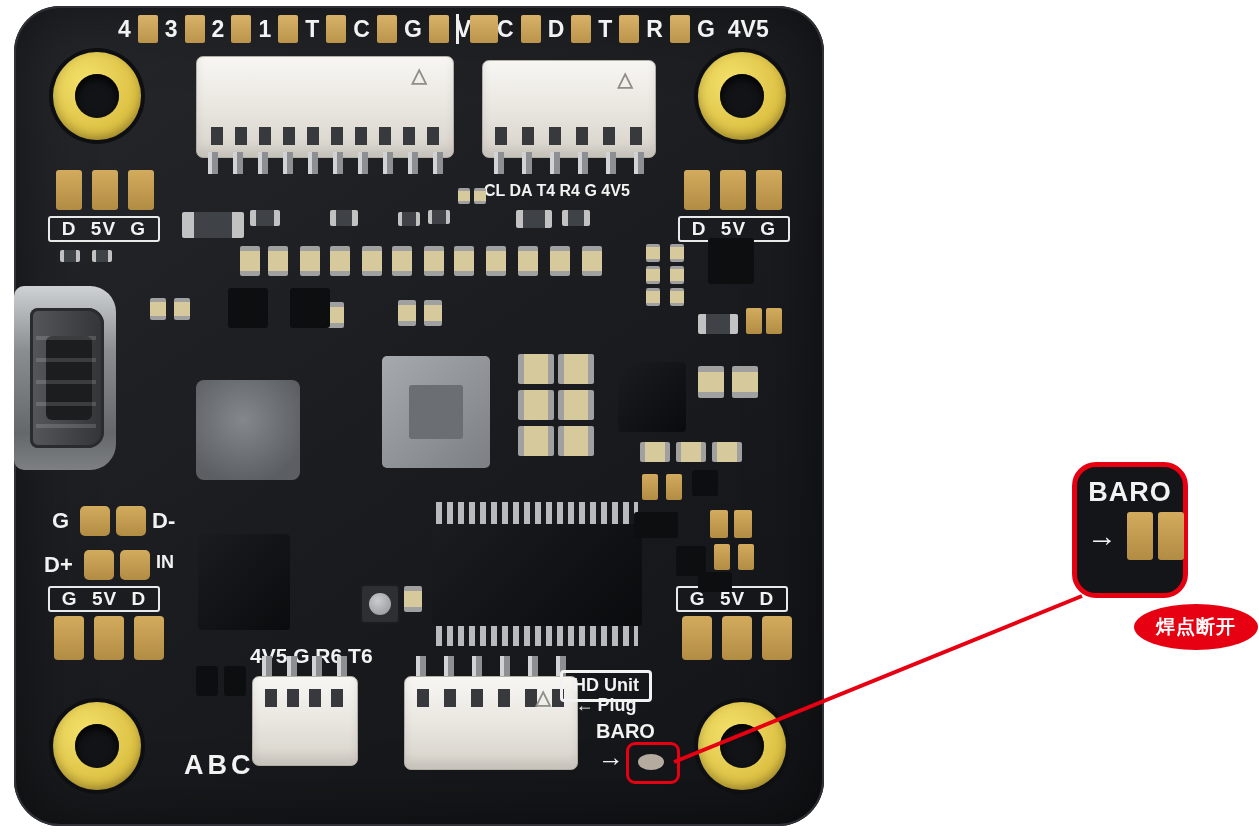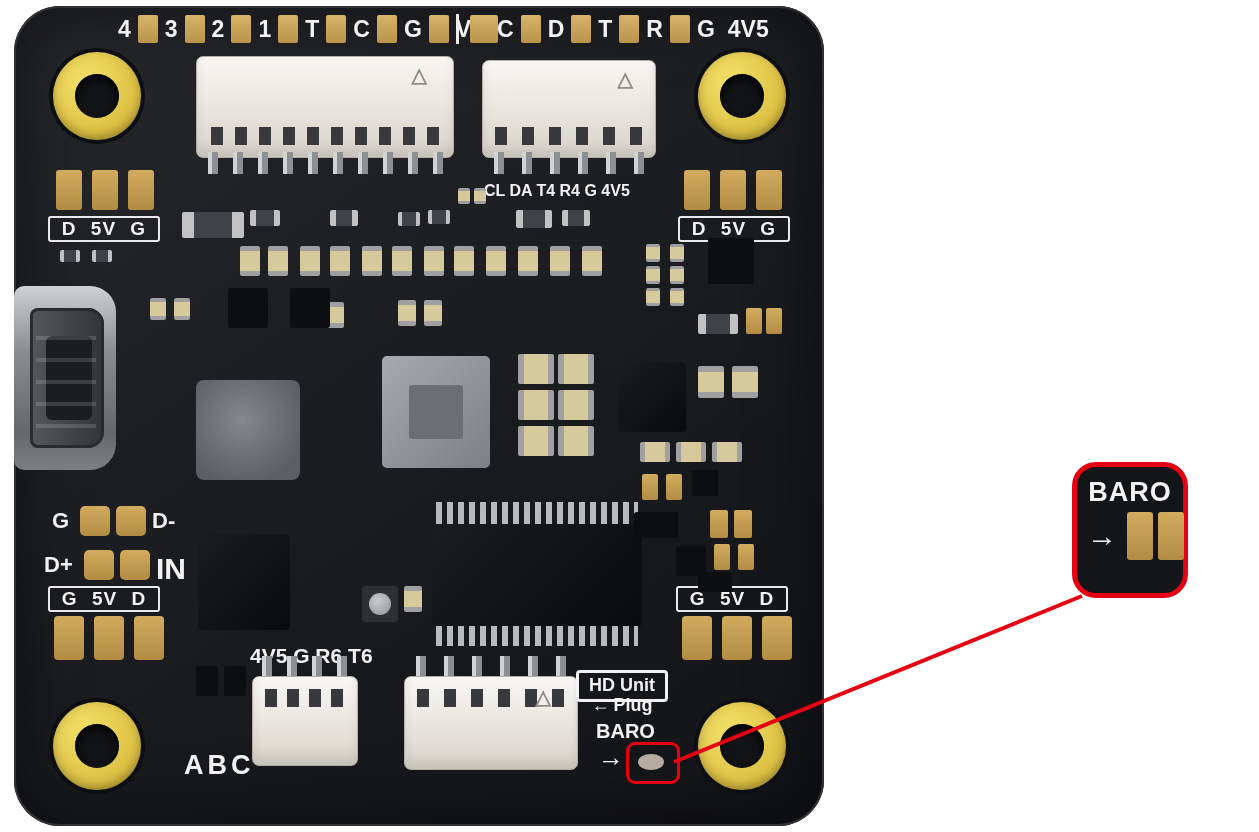--- a/index.html
+++ b/index.html
@@ -165,21 +165,21 @@
   <div class="abs usb-ridges"></div>
 
   <span class="abs silk" style="left:52px;top:508px;font-size:22px">G</span>
   <span class="sqpad" style="left:80px;top:506px"></span>
   <span class="sqpad" style="left:116px;top:506px"></span>
   <span class="abs silk" style="left:152px;top:508px;font-size:22px">D-</span>
 
   <span class="abs silk" style="left:44px;top:552px;font-size:22px">D+</span>
   <span class="sqpad" style="left:84px;top:550px"></span>
   <span class="sqpad" style="left:120px;top:550px"></span>
-  <span class="abs silk" style="left:156px;top:552px;font-size:30px">IN</span>
+  <span class="abs silk" style="left:156px;top:552px;font-size:18px">IN</span>
 
   <div class="abs labelbox" style="left:48px;top:586px;width:112px;height:26px">G 5V D</div>
   <span class="tallpad" style="left:54px;top:616px"></span>
   <span class="tallpad" style="left:94px;top:616px"></span>
   <span class="tallpad" style="left:134px;top:616px"></span>
 
   <div class="abs labelbox" style="left:676px;top:586px;width:112px;height:26px">G 5V D</div>
   <span class="tallpad" style="left:682px;top:616px"></span>
   <span class="tallpad" style="left:722px;top:616px"></span>
   <span class="tallpad" style="left:762px;top:616px"></span>
@@ -267,21 +267,21 @@
   <div class="abs conn" style="left:252px;top:676px;width:104px;height:88px">
     <div class="slotsrow slots4" style="left:12px;top:12px"></div>
   </div>
 
   <div class="abs pinsrow pins6" style="left:416px;top:656px"></div>
   <div class="abs conn" style="left:404px;top:676px;width:172px;height:92px">
     <div class="slotsrow slots6" style="left:12px;top:12px"></div>
     <span class="abs tri" style="right:26px;top:10px">△</span>
   </div>
 
-  <div class="abs hdbox" style="left:576px;top:670px;width:92px;height:32px">
+  <div class="abs hdbox" style="left:560px;top:670px;width:92px;height:32px">
     <div>HD Unit</div>
     <div class="hd-l2">
       <span>←</span>
       <span>Plug</span>
     </div>
   </div>
 
   <div class="abs silk" style="left:184px;top:750px;font-size:27px;letter-spacing:4px">ABC</div>
 
   <div class="abs silk" style="left:596px;top:720px;font-size:20px">BARO</div>
@@ -297,14 +297,15 @@
     <div class="callout-title">BARO</div>
     <div class="callout-row">
       <span class="callout-arrow">→</span>
       <span class="cpads">
         <span class="cpad"></span>
         <span class="cpad"></span>
       </span>
     </div>
   </div>
 
+  <div class="abs note-ellipse" style="left:1134px;top:604px;width:124px;height:46px">焊点断开</div>
 
 </div>
 
 </body></html>

